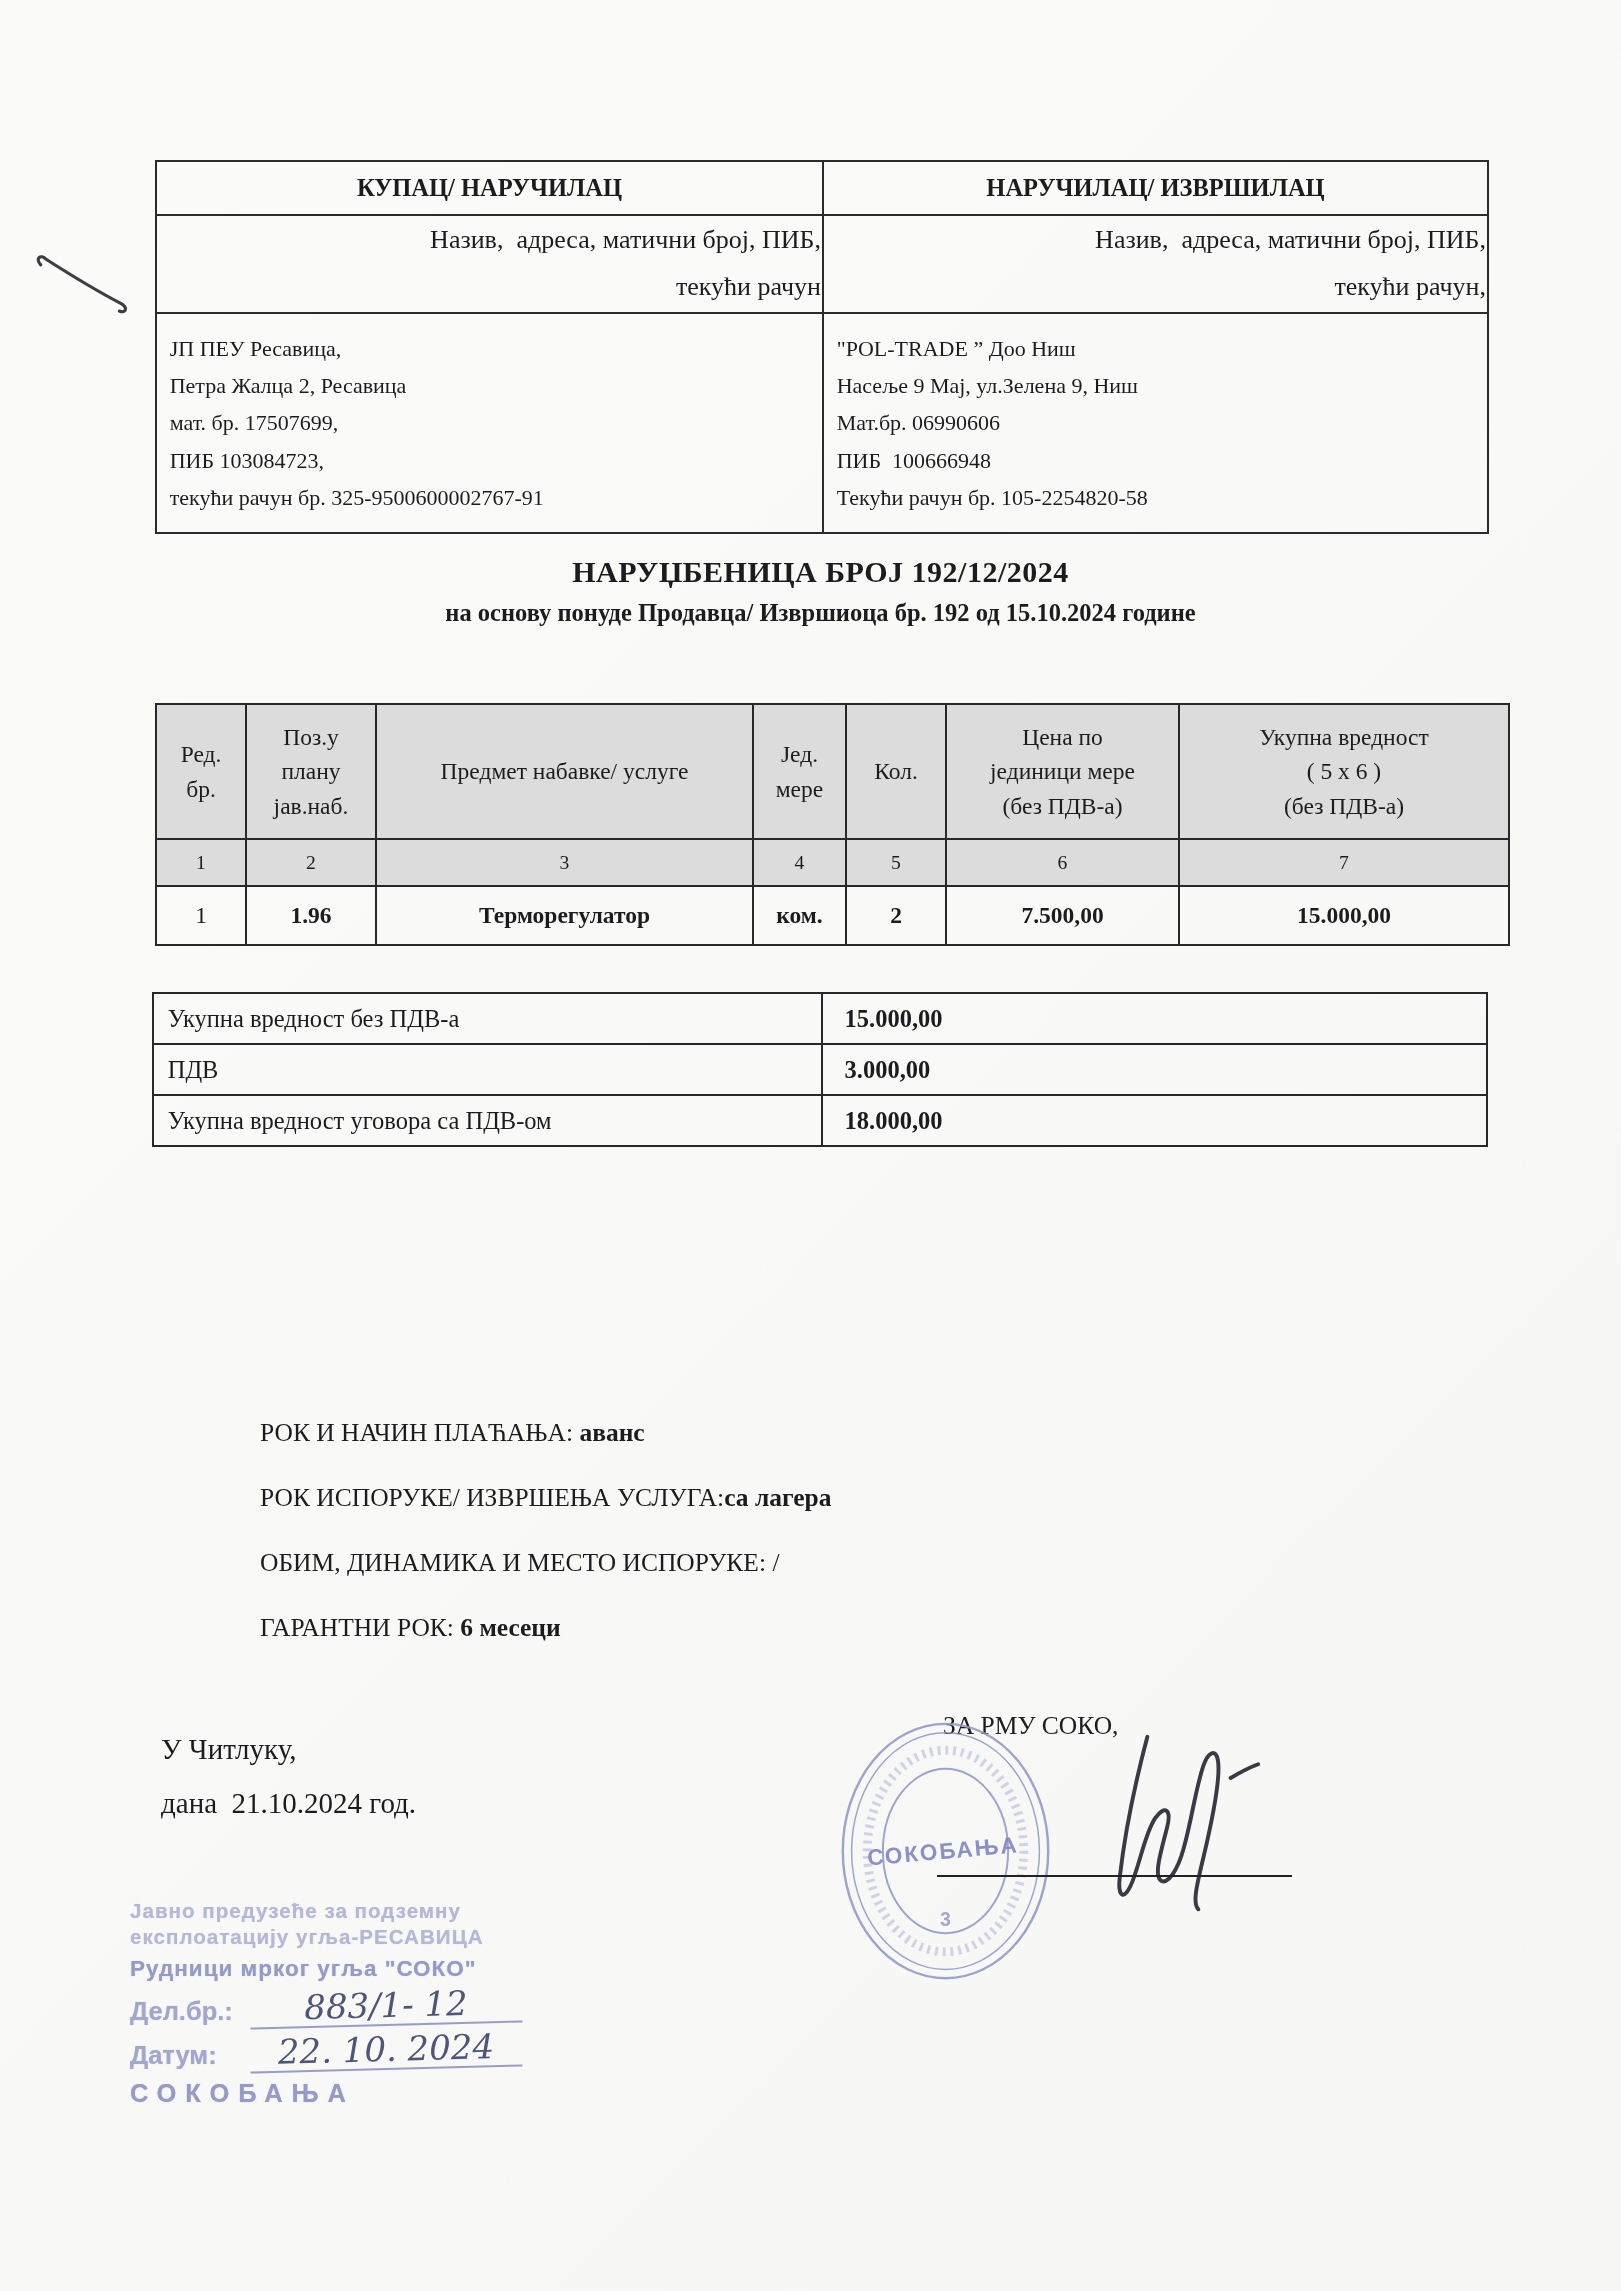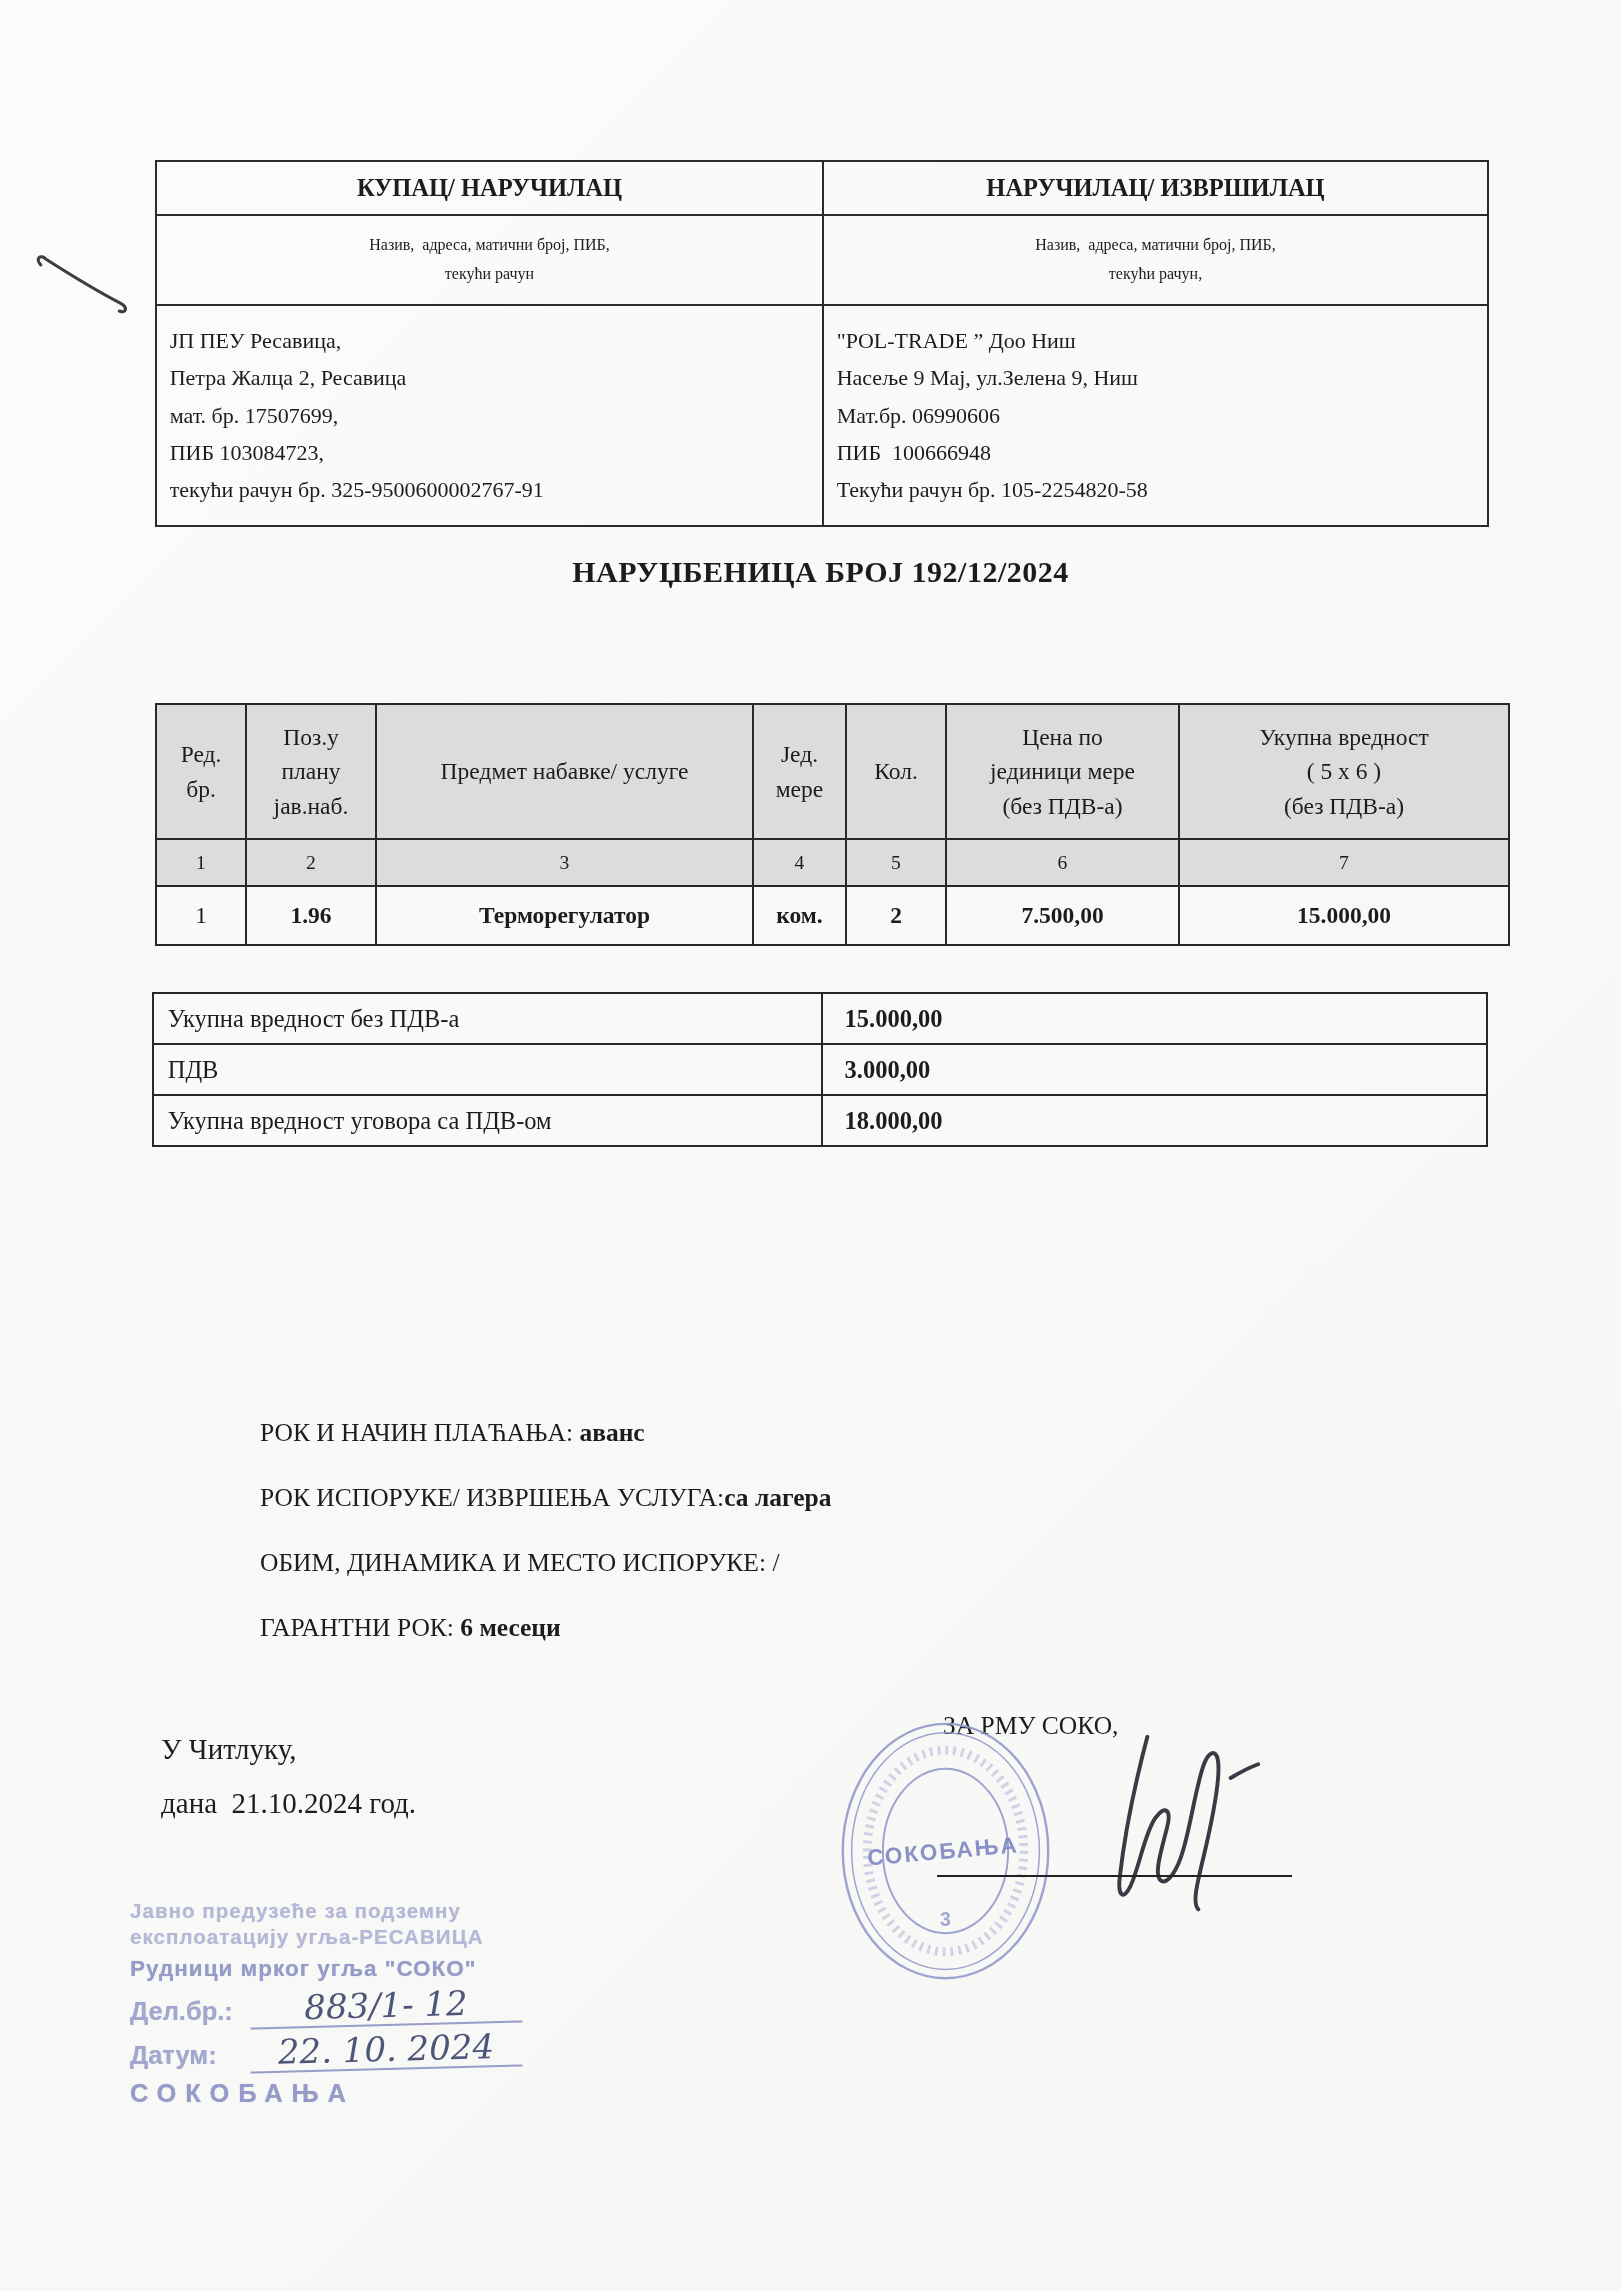--- a/index.html
+++ b/index.html
@@ -6,21 +6,21 @@
   .page{
     position:relative;width:1621px;height:2292px;margin:0 auto;
     background:linear-gradient(135deg,#fbfbf9 0%,#f8f8f6 60%,#f6f6f4 100%);
     font-family:"Liberation Serif",serif;color:#1c1c1e;overflow:hidden;
   }
   
   table{border-collapse:collapse;table-layout:fixed;}
   .parties{position:absolute;left:155px;top:160px;width:1331px;font-family:Liberation Serif, serif;}
   .parties td{border:2px solid #2b2b2e;vertical-align:middle;}
   .party-title{height:50px;text-align:center;font-weight:bold;font-size:24.5px;}
-  .party-sub{height:86px;text-align:center;font-size:16px;line-height:1.8;white-space:pre-line;}
+  .party-sub{height:86px;text-align:right;font-size:26px;line-height:1.8;white-space:pre-line;}
   .party-detail{height:207px;vertical-align:top;font-size:22px;line-height:1.7;white-space:pre-line;padding:5.9px 9.8px 5.9px 12.7px;}
   
   .doc-title{position:absolute;left:155px;top:555px;width:1331px;text-align:center;font-size:30px;font-weight:bold;letter-spacing:0.5px;}
   .doc-basis{position:absolute;left:155px;top:599px;width:1331px;text-align:center;font-size:24.5px;font-weight:bold;}
   
   .order{position:absolute;left:155px;top:703px;width:1355px;}
   .order td{border:2px solid #28282b;text-align:center;vertical-align:middle;}
   .order .hdr{background:#dcdcdc;font-size:23.5px;line-height:1.45;white-space:pre-line;height:131px;}
   .order .num{background:#dcdcdc;font-size:19.6px;height:43px;border-top:2.9px solid #1f1f22;}
   .order .dat{font-size:23.5px;height:55px;border-top:2.9px solid #1f1f22;}
@@ -87,20 +87,21 @@
       <td class="party-detail">"POL-TRADE ” Доо Ниш
 Насеље 9 Мај, ул.Зелена 9, Ниш
 Мат.бр. 06990606
 ПИБ&nbsp; 100666948
 Текући рачун бр. 105-2254820-58</td>
     </tr>
   </tbody>
     </table>
 
   <div class="doc-title">НАРУЏБЕНИЦА БРОЈ 192/12/2024</div>
+  <div class="doc-basis">на основу понуде Продавца/ Извршиоца бр. 192 од 15.10.2024 године</div>
 
   <table class="order">
     <colgroup>
       <col style="width:90px">
         <col style="width:130px">
         <col style="width:377px">
       <col style="width:93px">
         <col style="width:100px">
         <col style="width:233px">
         <col style="width:330px">

